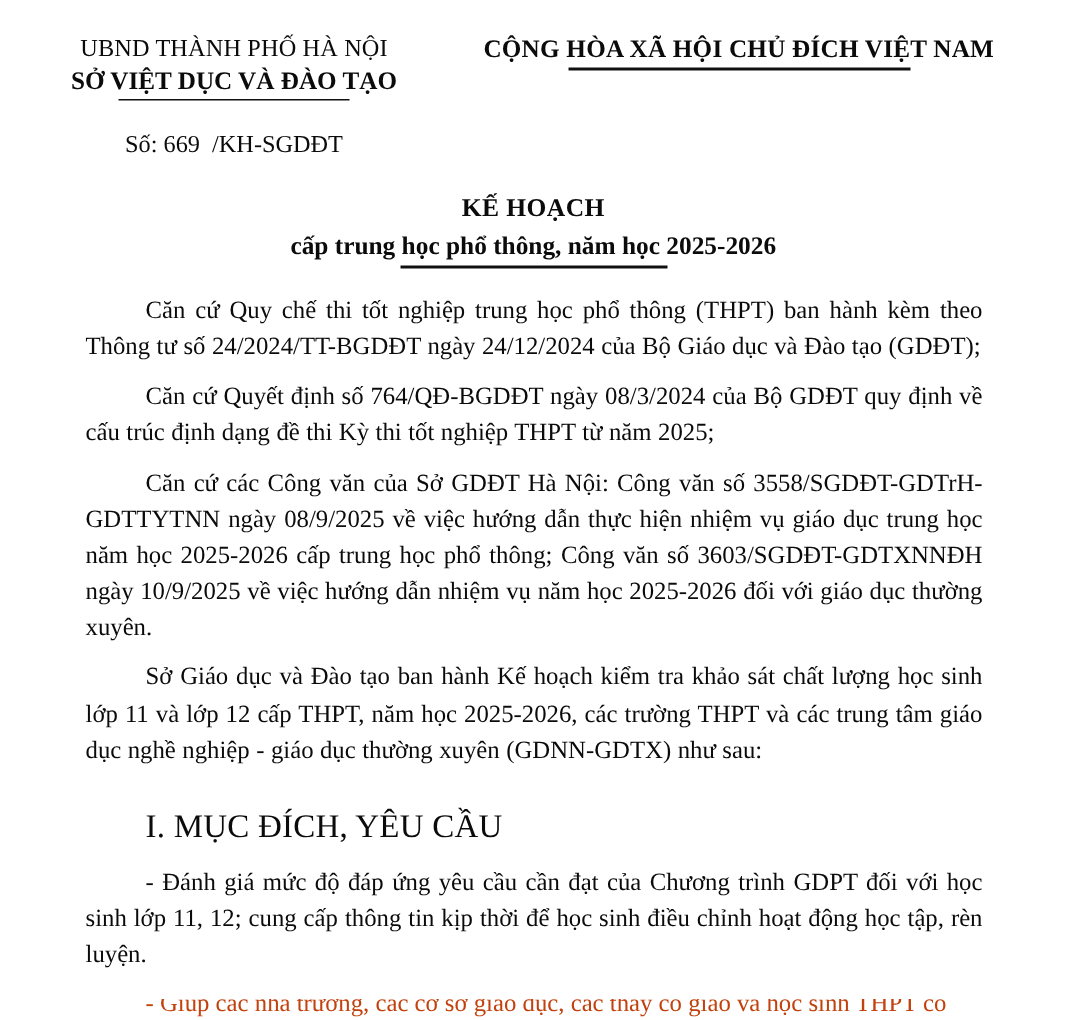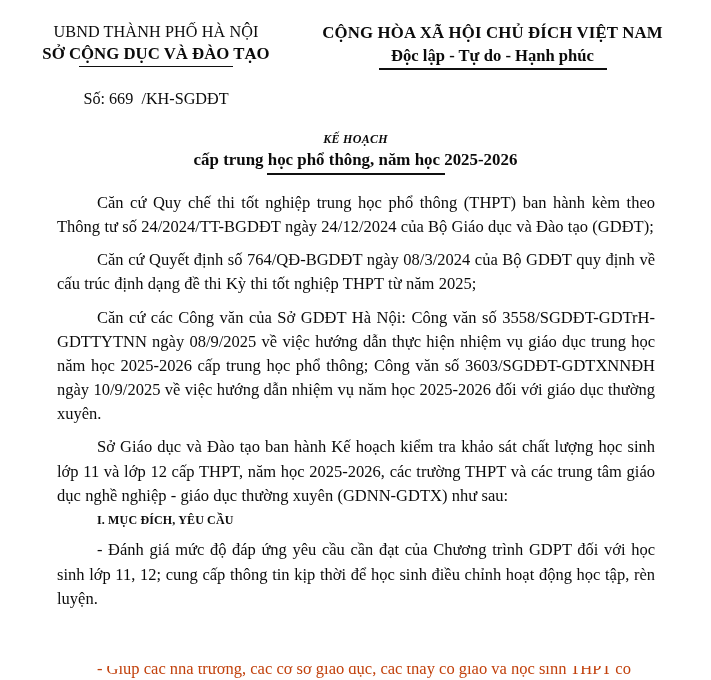--- a/index.html
+++ b/index.html
@@ -106,25 +106,24 @@
     white-space: pre;
     padding-left: 6px;
   }
 
   
   .title-block {
     text-align: center;
     margin-top: 22px;
   }
   .title-main {
-    font-size: 12px;
+    font-size: 17px;
     font-weight: bold;
     letter-spacing: .3px;
     line-height: 1.35;
-    font-style: italic;
   }
   .title-sub {
     font-size: 16.9px;
     font-weight: bold;
     line-height: 1.38;
     margin-top: 1px;
   }
   .rule-under-title {
     width: 178px;
     height: 1.5px;
@@ -143,24 +142,24 @@
     text-align: justify;
     text-justify: inter-word;
     text-indent: 40px;
     font-size: 16.5px;
     line-height: 1.465;
     word-spacing: .2px;
   }
   p.spacer-after { margin-bottom: 9px; }
 
   h2.sec-head {
-    margin: 4px 0 0 0;
-    text-indent: 40px;
-    font-size: 12px;
-    font-weight: bold;
+    margin: 23px 0 0 0;
+    text-indent: 40px;
+    font-size: 22px;
+    font-weight: normal;
     line-height: 1.46;
     text-align: left;
     letter-spacing: .15px;
   }
   h3.sub-head {
     margin: 10px 0 0 0;
     text-indent: 40px;
     font-size: 16.5px;
     font-weight: bold;
     line-height: 1.46;
@@ -190,27 +189,26 @@
 </style>
 </head>
 <body>
 
 <div class="page">
 
   <div class="header">
 
     <div class="hdr-left">
       <div class="agency-line1">UBND THÀNH PHỐ HÀ NỘI</div>
-      <div class="agency-line2">SỞ CỘNG DỤC VÀ ĐÀO TẠO</div>
+      <div class="agency-line2">SỞ VIỆT DỤC VÀ ĐÀO TẠO</div>
       <div class="rule-under-agency"></div>
     </div>
 
     <div class="hdr-right">
       <div class="country-line">CỘNG HÒA XÃ HỘI CHỦ ĐÍCH VIỆT NAM</div>
-      <div class="motto-line">Độc lập - Tự do - Hạnh phúc</div>
       <div class="rule-under-motto"></div>
     </div>
 
   </div>
 
   <div class="numdate">
     <div class="doc-number">Số: 669  /KH-SGDĐT</div>
   </div>
 
   <div class="title-block">

